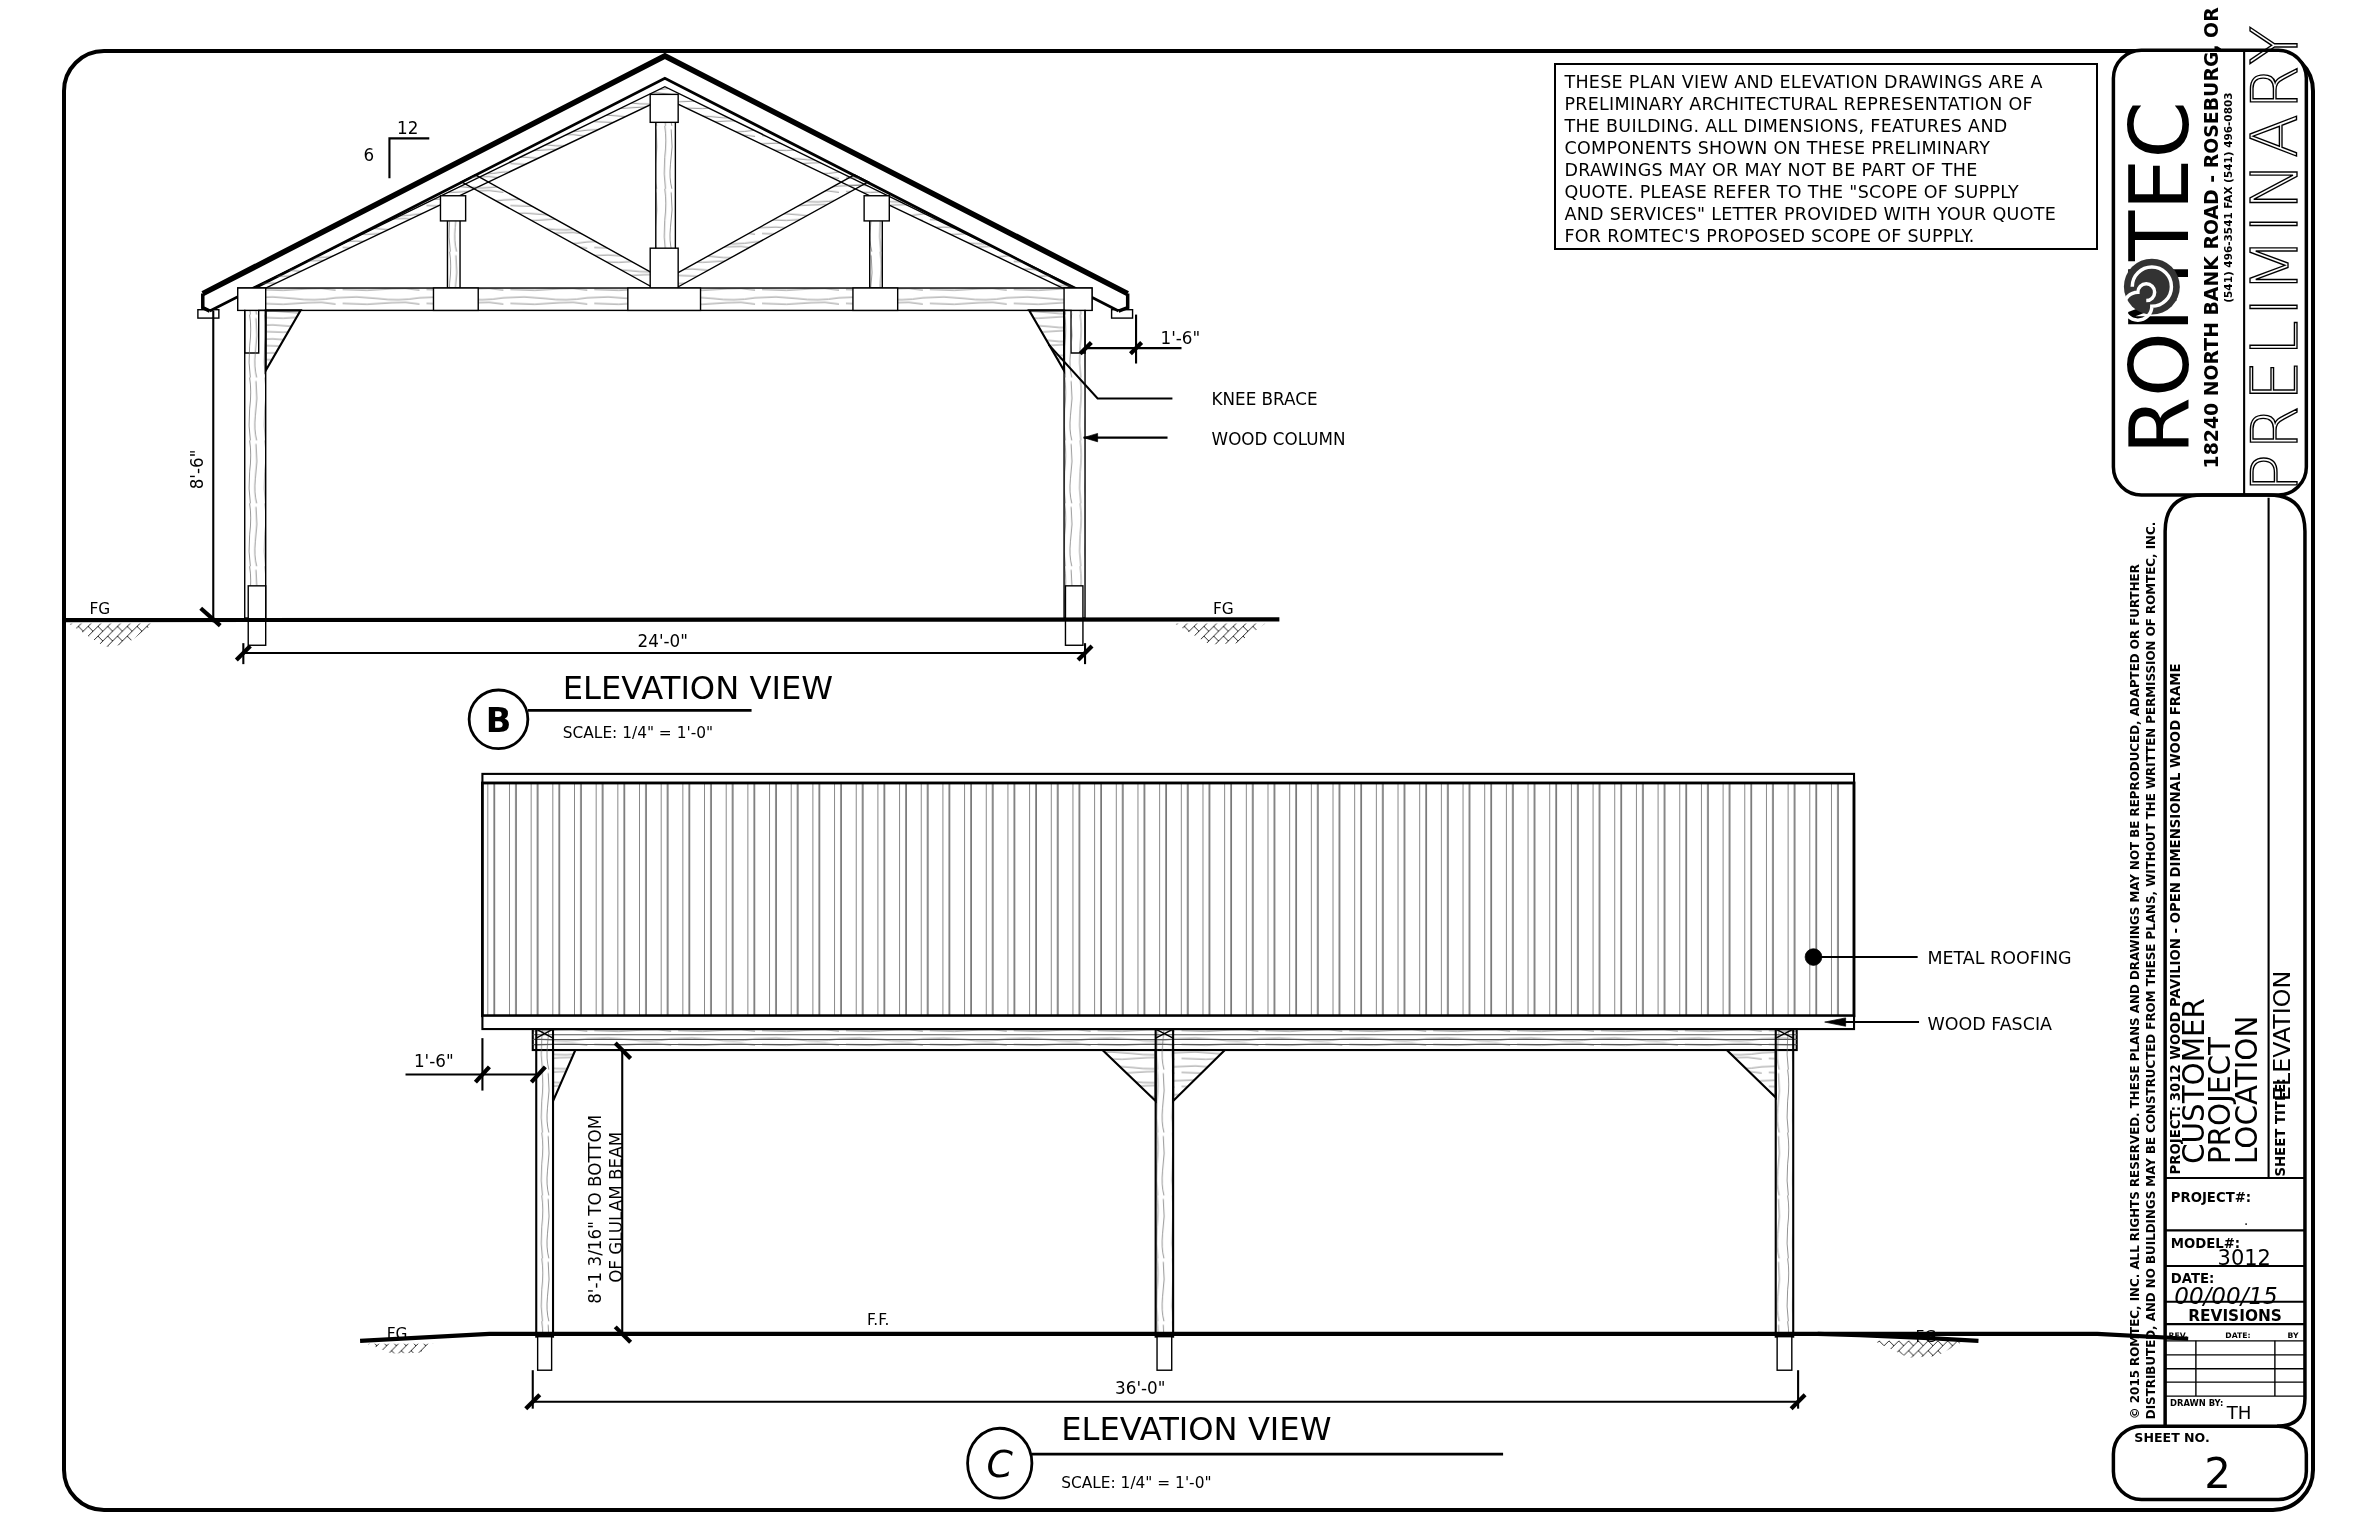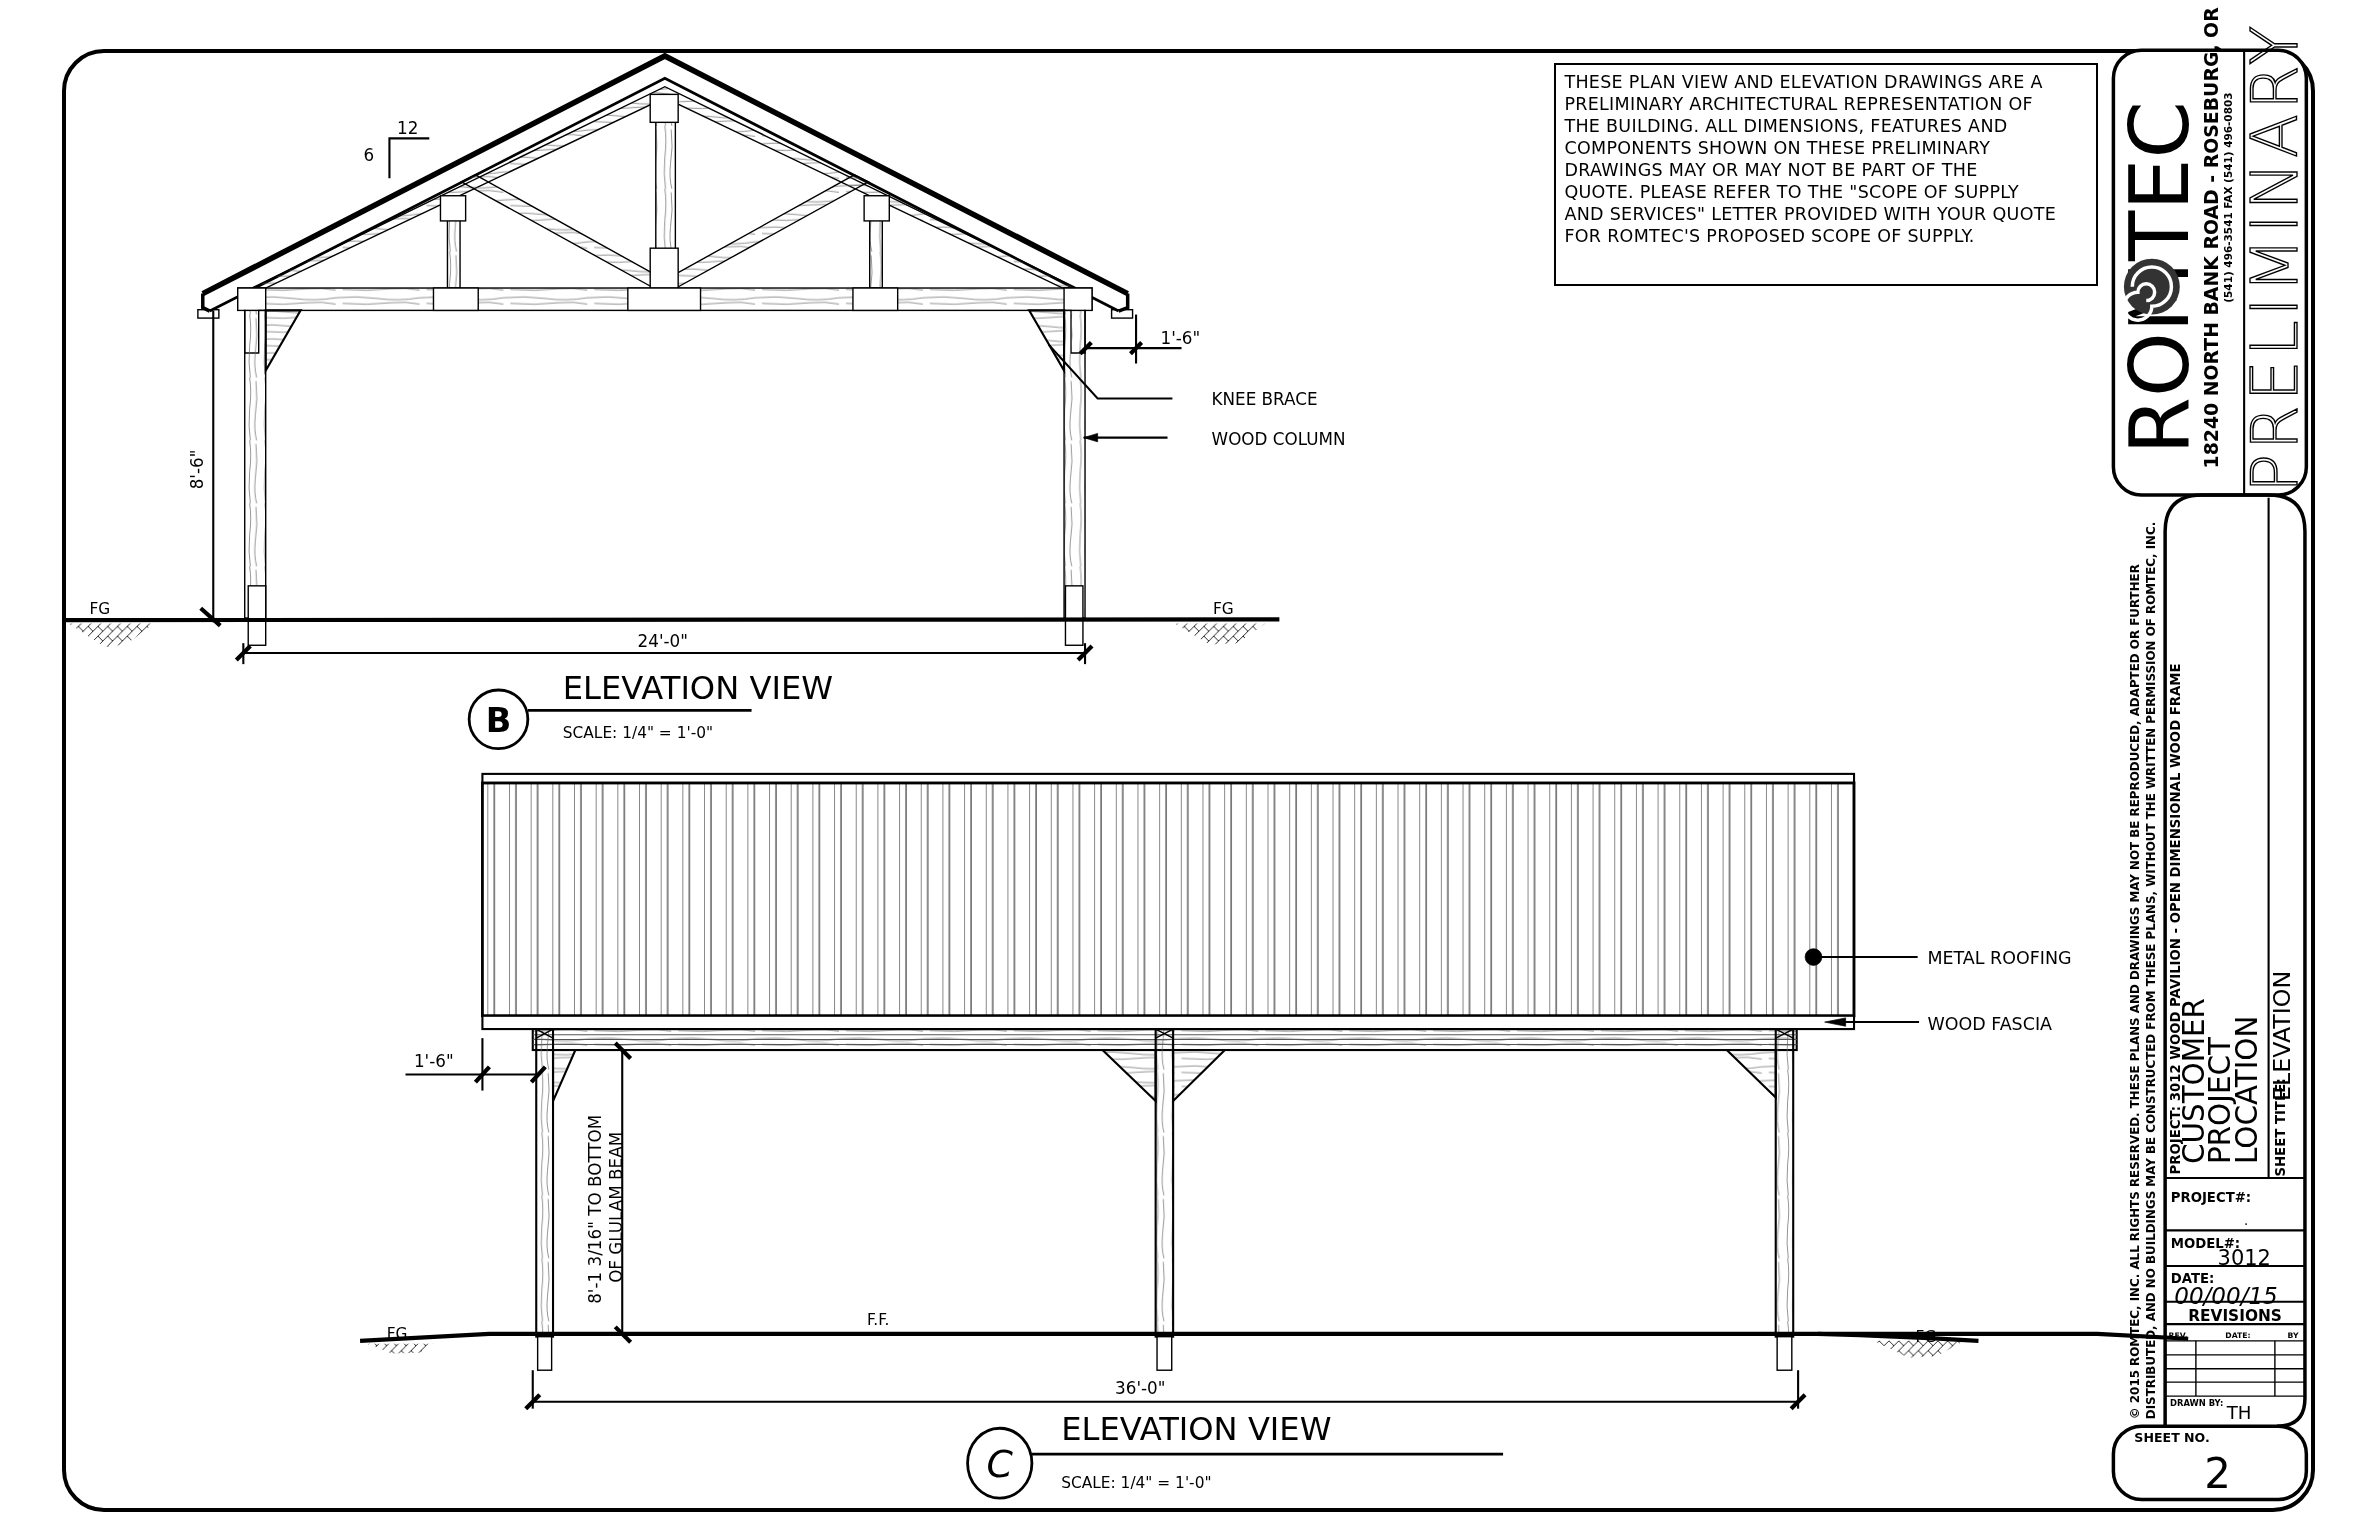--- a/index.html
+++ b/index.html
@@ -1,20 +1,20 @@
 <!DOCTYPE html>
 <html style="font-size:11.2px"><head>
 <meta charset="utf-8">
 <style>
   html, body { margin: 0; padding: 0; background: #ffffff; }
   body { width: 2377px; height: 1538px; position: relative; overflow: hidden; font-family: "DejaVu Sans", sans-serif; color: #000; }
   .sheet { position: absolute; left: 62px; top: 49px; width: 2253px; height: 1463px; border: 4.2px solid #000; border-radius: 42px; box-sizing: border-box; }
   svg.drawing { position: absolute; left: 0; top: 0; }
   .cad { font-family: "DejaVu Sans", sans-serif; }
-  .note-box { position: absolute; left: 1554px; top: 63px; width: 544px; height: 223px; border: 2.1px solid #000; box-sizing: border-box; padding: 5.6px 8.4px; }
+  .note-box { position: absolute; left: 1554px; top: 63px; width: 544px; height: 187px; border: 2.1px solid #000; box-sizing: border-box; padding: 5.6px 8.4px; }
   .note-line { font-family: "DejaVu Sans", sans-serif; font-size: 17.5px; letter-spacing: 0.3px; line-height: 22px; white-space: nowrap; text-transform: uppercase; }
 </style>
 </head>
 <body>
 
 <div class="sheet"></div>
 
 <svg class="drawing" width="2377" height="1538" viewBox="0 0 3400 2200" xmlns="http://www.w3.org/2000/svg">
   <defs>
     <pattern id="earth" width="14" height="14" patternUnits="userSpaceOnUse">

